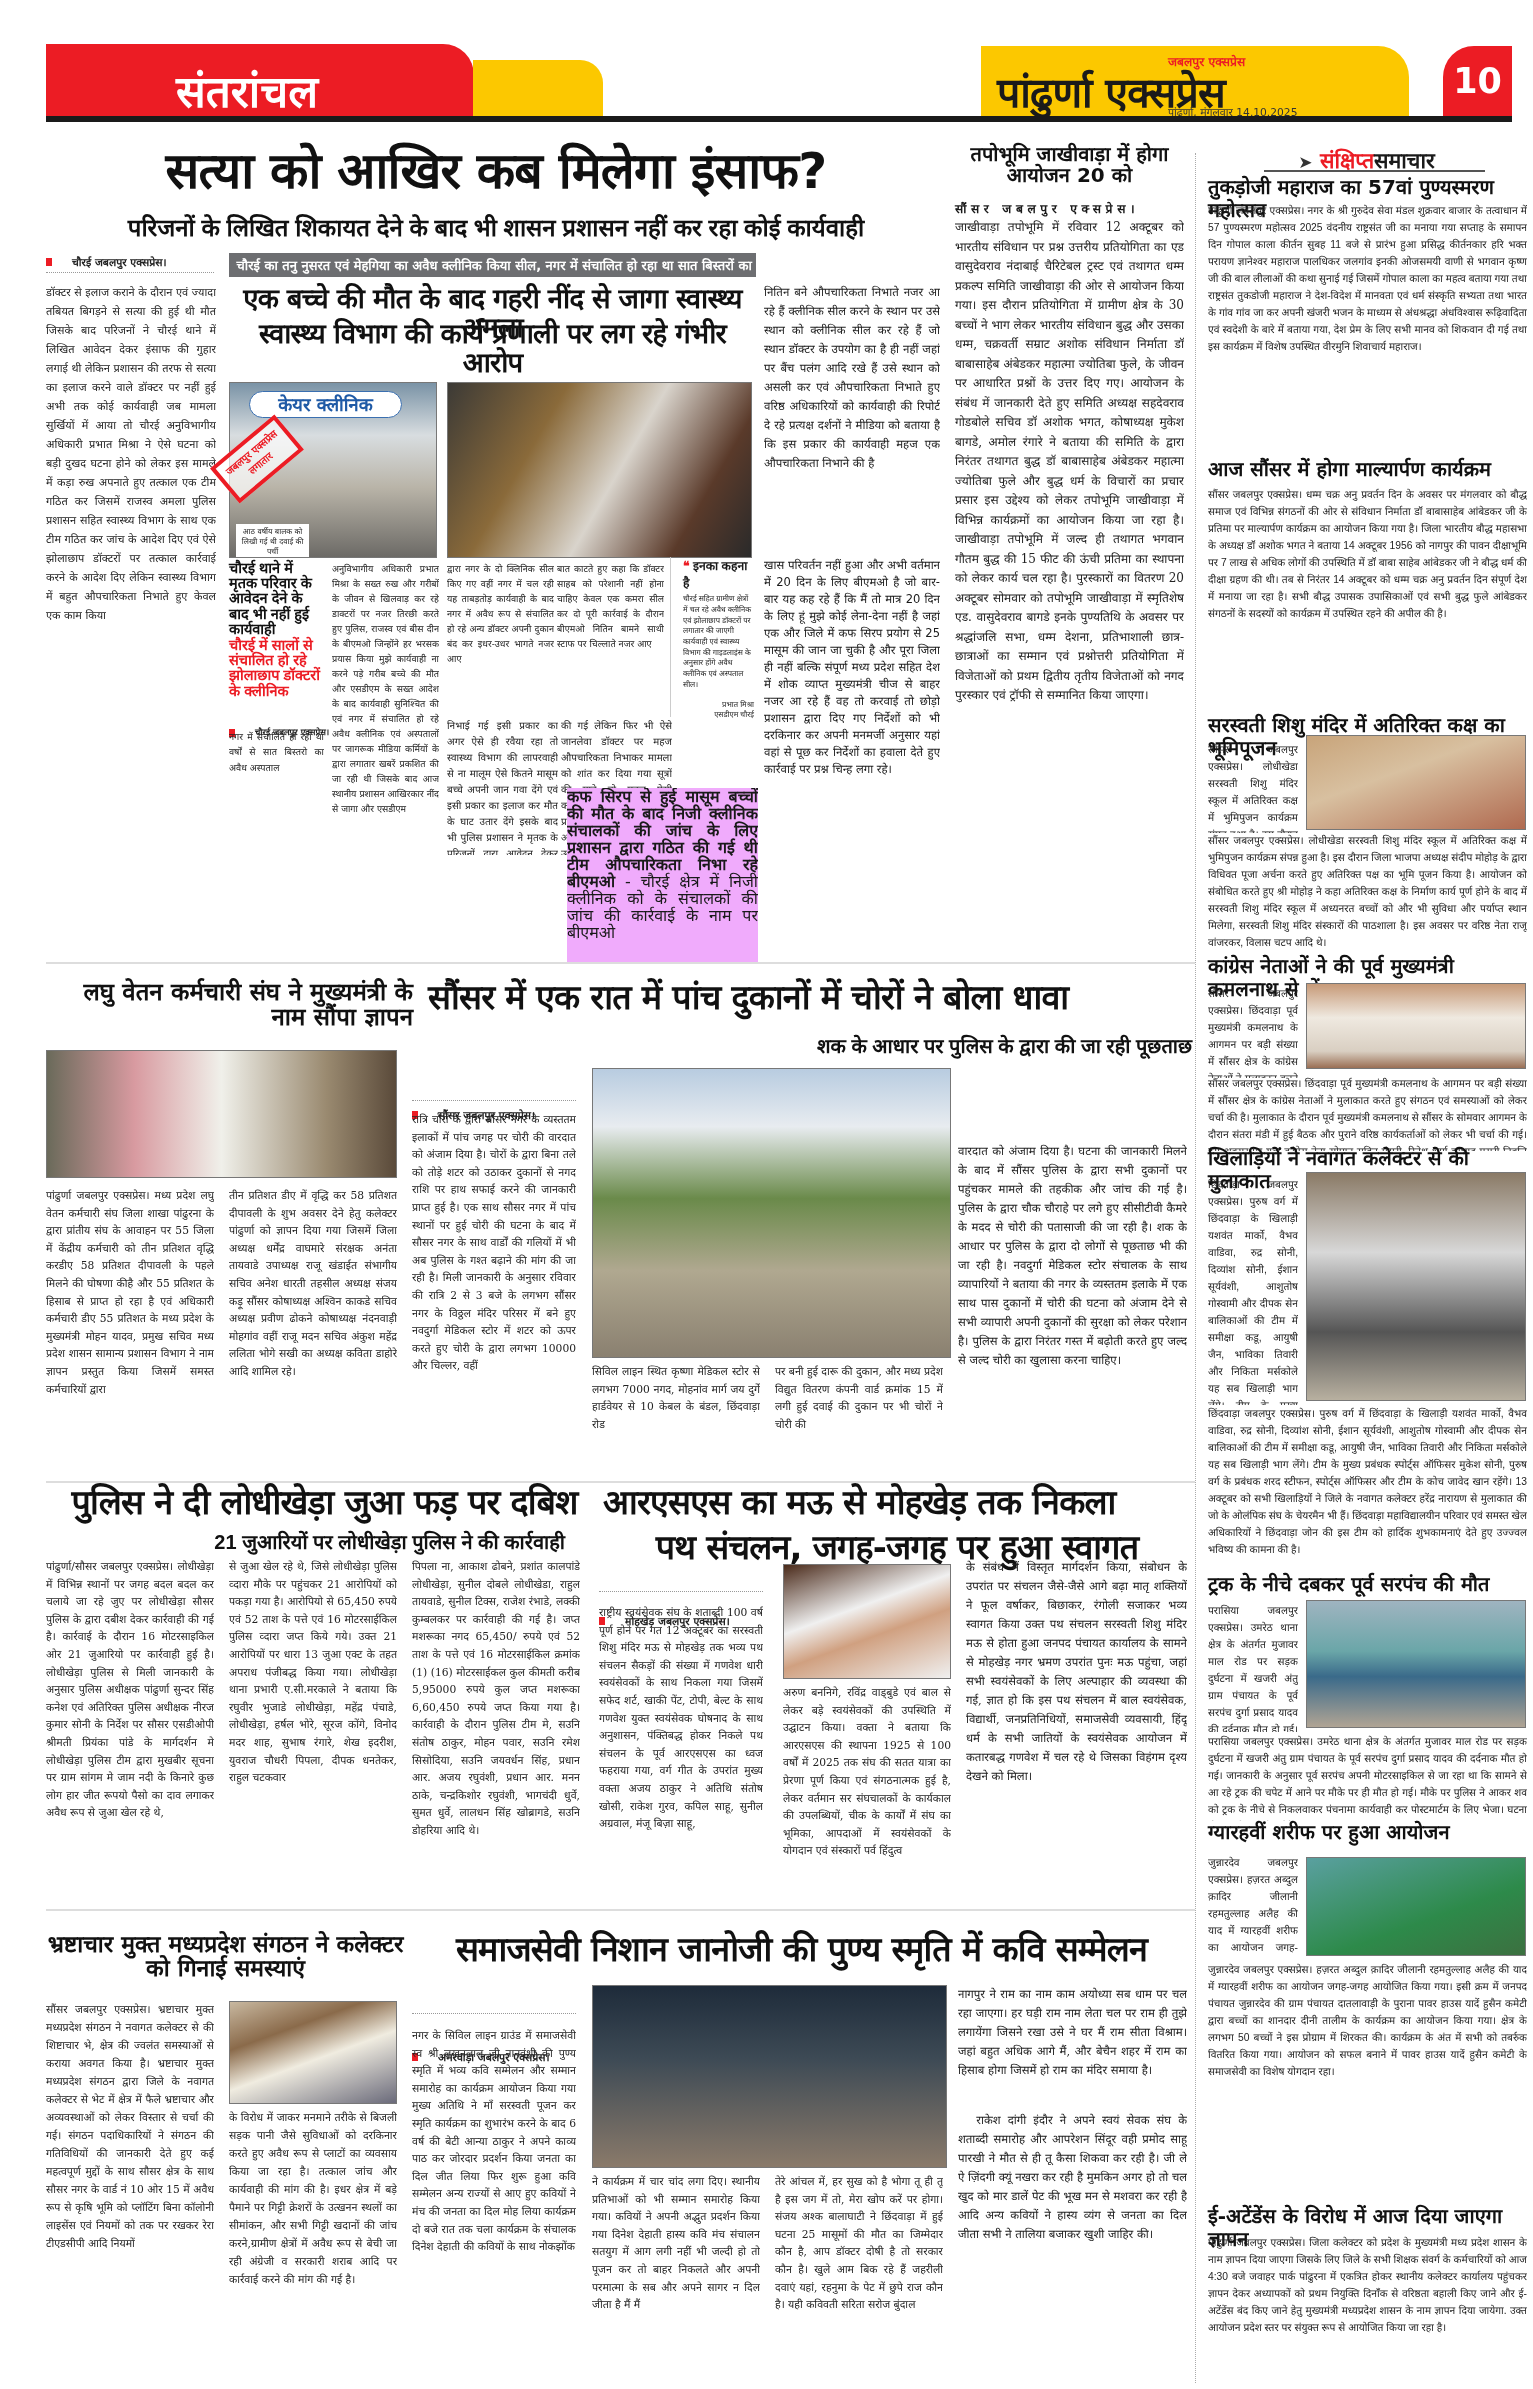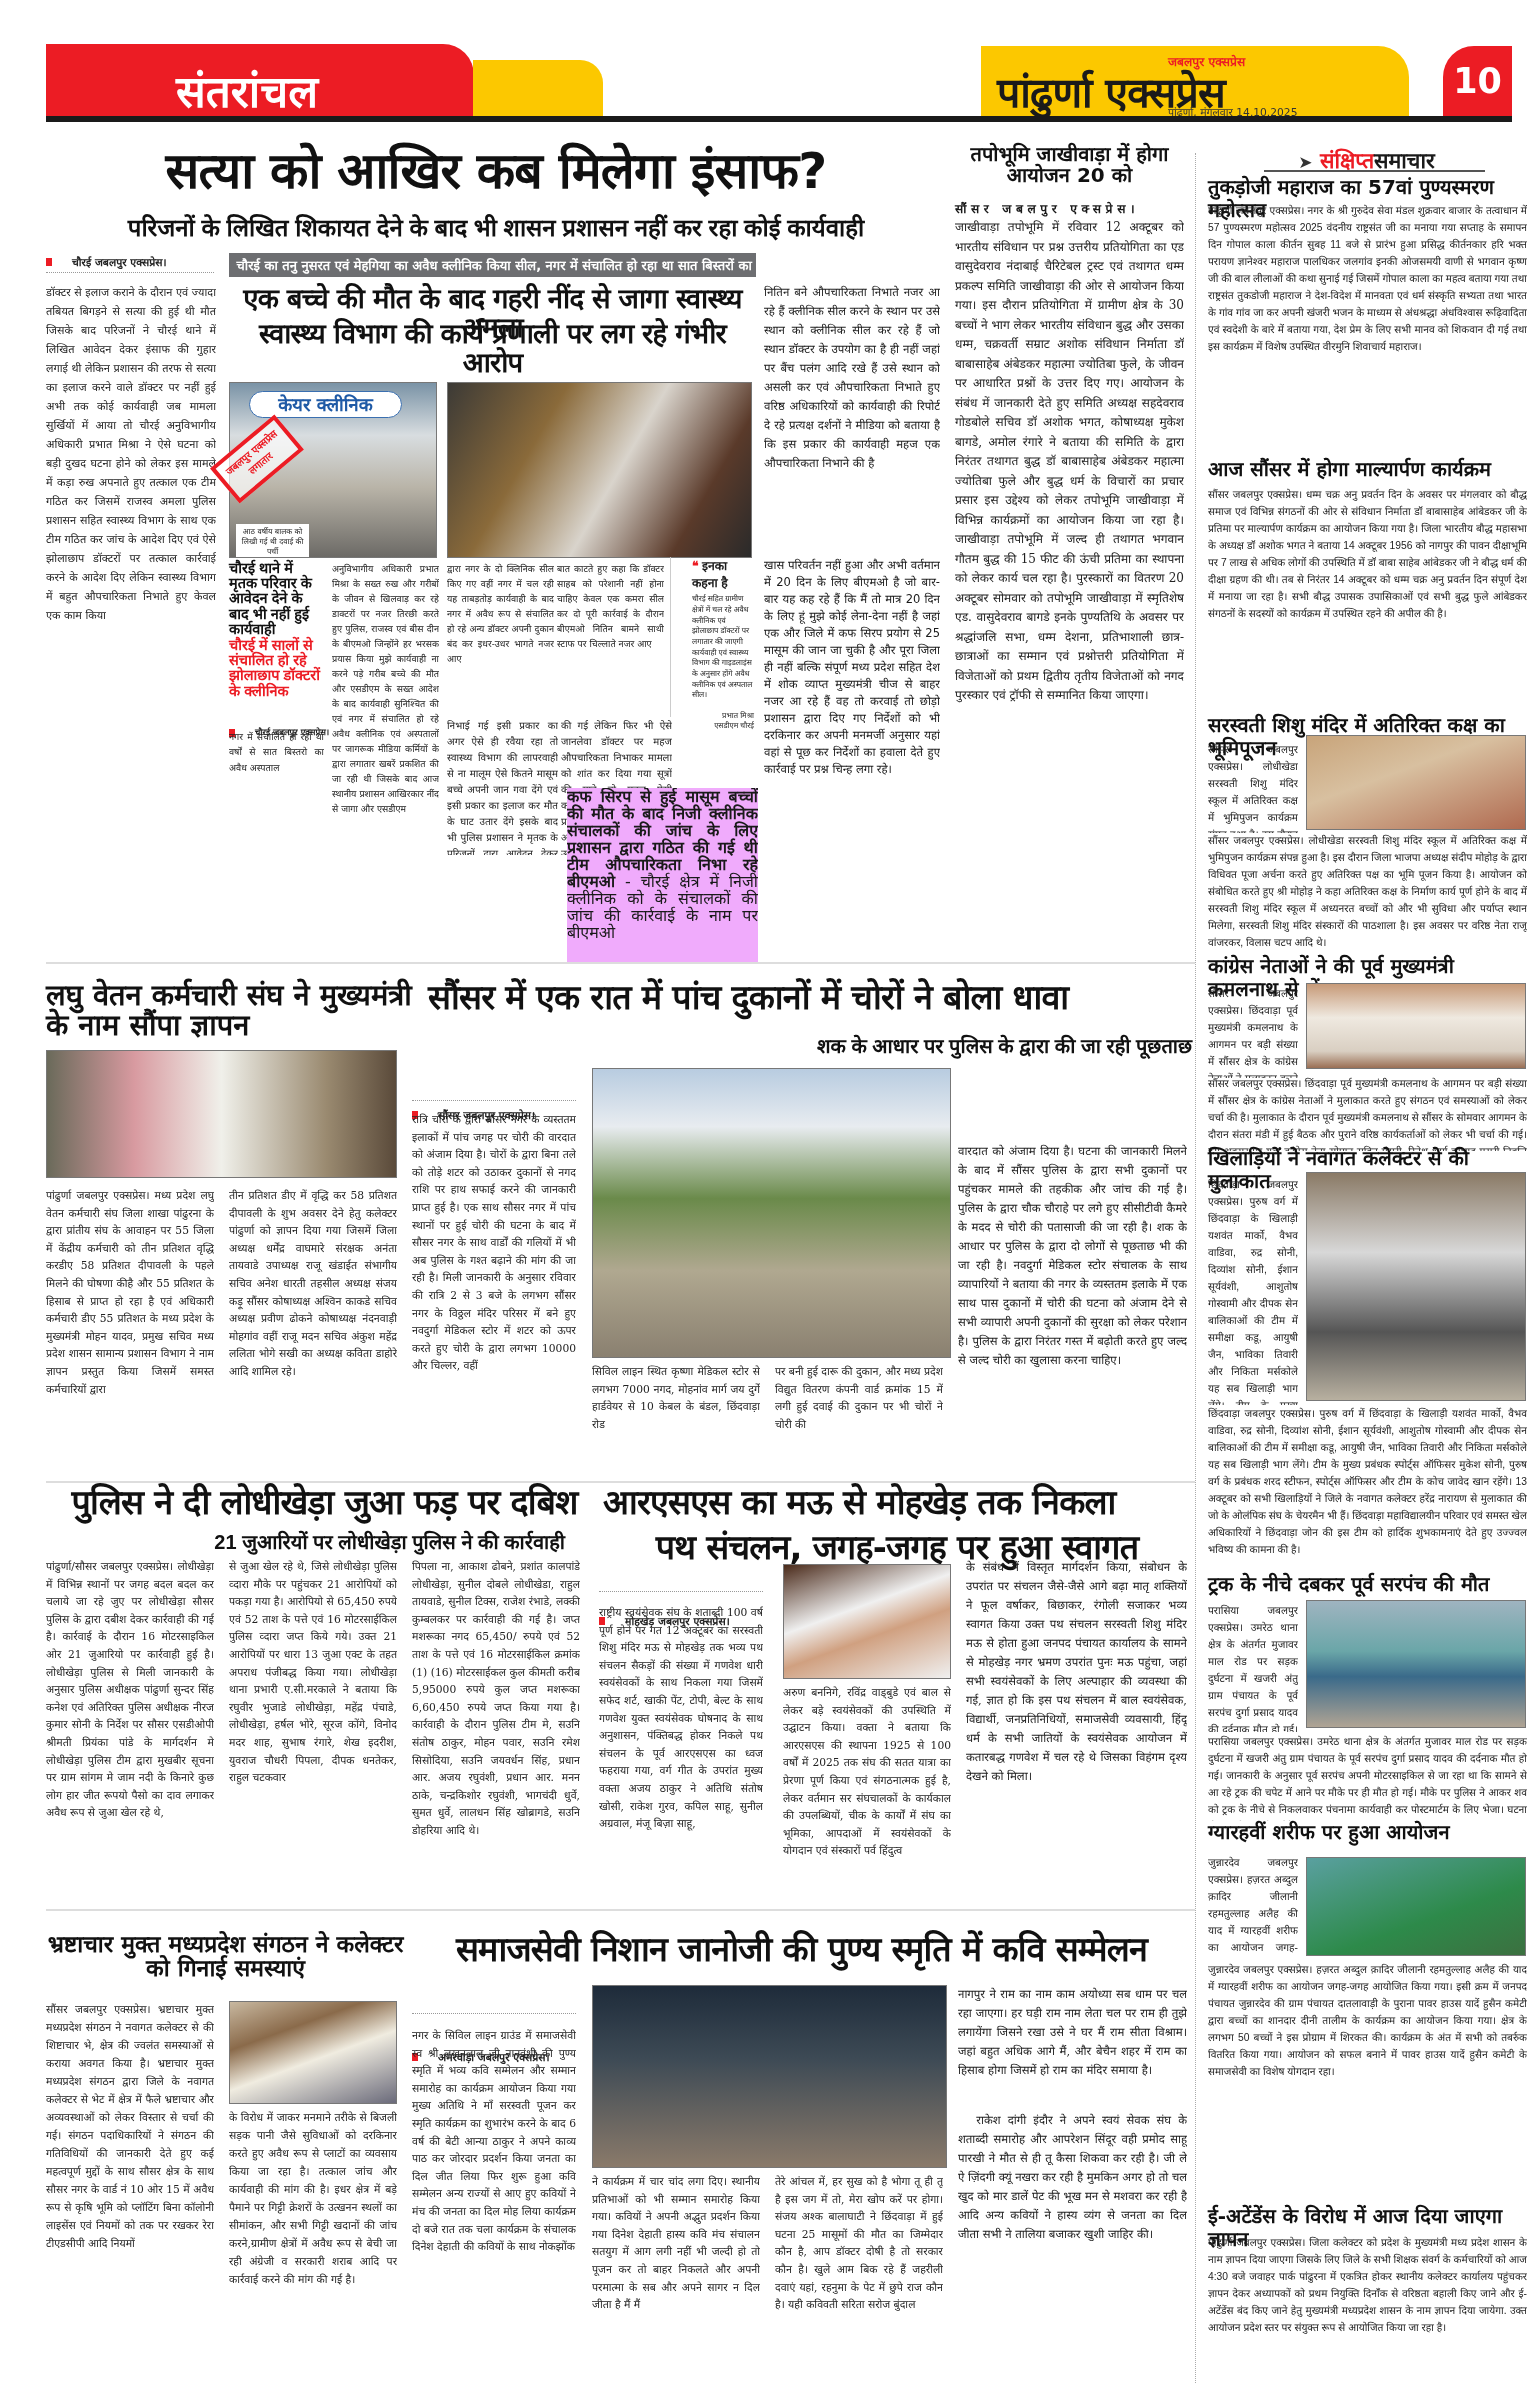--- a/index.html
+++ b/index.html
@@ -66,21 +66,21 @@
 
 <div class="abs hl cond" style="left:229px;top:561px;width:95px;font-size:14.5px;letter-spacing:0">चौरई थाने में मृतक परिवार के आवेदन देने के बाद भी नहीं हुई कार्यवाही</div>
 <div class="abs hl cond red" style="left:229px;top:638px;width:95px;font-size:14.5px;letter-spacing:0">चौरई में सालों से संचालित हो रहे झोलाछाप डॉक्टरों के क्लीनिक</div>
 <div class="abs dateline" style="left:229px;top:712px;width:107px;font-size:8.4px">चौरई जबलपुर एक्सप्रेस।</div>
 <div class="abs body" style="left:229px;top:729px;width:95px;font-size:9.2px;line-height:15.3px;height:137px;overflow:hidden">नगर में संचालित हो रहा था वर्षों से सात बिस्तरो का अवैध अस्पताल</div>
 
 <div class="abs body" style="left:332px;top:561px;width:107px;font-size:9.2px;line-height:15px;height:305px;overflow:hidden">अनुविभागीय अधिकारी प्रभात मिश्रा के सख्त रुख और गरीबों के जीवन से खिलवाड़ कर रहे डाक्टरों पर नजर तिरछी करते हुए पुलिस, राजस्व एवं बीस दीन के बीएमओ जिन्होंने हर भरसक प्रयास किया मुझे कार्यवाही ना करने पड़े गरीब बच्चे की मौत और एसडीएम के सख्त आदेश के बाद कार्यवाही सुनिश्चित की एवं नगर में संचालित हो रहे अवैध क्लीनिक एवं अस्पतालों पर जागरूक मीडिया कर्मियों के द्वारा लगातार खबरें प्रकशित की जा रही थी जिसके बाद आज स्थानीय प्रशासन आखिरकार नींद से जागा और एसडीएम</div>
 <div class="abs body" style="left:447px;top:561px;width:107px;font-size:9.2px;line-height:15px;height:153px;overflow:hidden">द्वारा नगर के दो क्लिनिक सील किए गए वहीं नगर में चल रही यह ताबड़तोड़ कार्यवाही के बाद नगर में अवैध रूप से संचालित हो रहे अन्य डॉक्टर अपनी दुकान बंद कर इधर-उधर भागते नजर आए</div>
 <div class="abs body" style="left:557px;top:561px;width:107px;font-size:9.2px;line-height:15px;height:153px;overflow:hidden">बात काटते हुए कहा कि डॉक्टर साहब को परेशानी नहीं होना चाहिए केवल एक कमरा सील कर दो पूरी कार्रवाई के दौरान बीएमओ नितिन बामने साथी स्टाफ पर चिल्लाते नजर आए</div>
 
-<div class="abs" style="left:670px;top:557px;width:84px;height:160px;border-left:0.8px solid #ccc;padding-left:21px">
+<div class="abs" style="left:670px;top:557px;width:84px;height:160px;border-left:0.8px solid #ccc;padding-left:12px">
   <div style="font-size:12.2px;font-weight:bold" class="cond"><span class="red">❝</span> <span>इनका कहना है</span></div>
   <div class="cond" style="font-size:7.6px;line-height:10.7px;margin-top:3.1px">चौरई सहित ग्रामीण क्षेत्रों में चल रहे अवैध क्लीनिक एवं झोलाछाप डॉक्टरों पर लगातार की जाएगी कार्यवाही एवं स्वास्थ्य विभाग की गाइडलाइंस के अनुसार होंगे अवैध क्लीनिक एवं अस्पताल सील।</div>
   <div class="cond" style="font-size:7.6px;text-align:right;margin-top:9px">प्रभात मिश्रा</div>
   <div class="cond" style="font-size:7.6px;text-align:right">एसडीएम चौरई</div>
 </div>
 
 <div class="abs body" style="left:447px;top:718px;width:111px;font-size:10px;line-height:16px;height:137px;overflow:hidden">निभाई गई इसी प्रकार का अगर ऐसे ही रवैया रहा तो स्वास्थ्य विभाग की लापरवाही से ना मालूम ऐसे कितने मासूम बच्चे अपनी जान गवा देंगे एवं इसी प्रकार का इलाज कर मौत के घाट उतार देंगे इसके बाद भी पुलिस प्रशासन ने मृतक के परिजनों द्वारा आवेदन देकर शिकायत नाम जद शिकायत</div>
 <div class="abs body" style="left:561px;top:718px;width:111px;font-size:10px;line-height:16px;height:137px;overflow:hidden">की गई लेकिन फिर भी ऐसे जानलेवा डॉक्टर पर महज औपचारिकता निभाकर मामला को शांत कर दिया गया सूत्रों की माने तो महज ऐसी कार्यवाही से पुलिस प्रशासन पर प्रश्न चिन्ह खड़े हो रहे हैं एवं आम जनता को प्रशासन के ऊपर से विश्वास टूटे जा रहा है।</div>
 <div class="abs body" style="left:561px;top:859px;width:111px;font-size:10px;line-height:16px;height:0;overflow:hidden"></div>
 
@@ -162,21 +162,21 @@
 
 <div class="abs sidehl" style="left:1208px;top:1821px;width:321px">ग्यारहवीं शरीफ पर हुआ आयोजन</div>
 <div class="abs sidebody" style="left:1208px;top:1854px;width:90px;height:99px;overflow:hidden">जुन्नारदेव जबलपुर एक्सप्रेस। हज़रत अब्दुल क़ादिर जीलानी रहमतुल्लाह अलैह की याद में ग्यारहवीं शरीफ का आयोजन जगह-जगह आयोजित किया गया। इसी क्रम में जनपद पंचायत जुन्नारदेव की ग्राम पंचायत दातलावाड़ी के पुराना पावर हाउस यादें हुसैन कमेटी द्वारा बच्चों का शानदार दीनी तालीम के कार्यक्रम का आयोजन किया गया। क्षेत्र के लगभग 50 बच्चों ने इस प्रोग्राम में शिरकत की। कार्यक्रम के अंत में सभी को तबर्रुक वितरित किया गया। आयोजन को सफल बनाने में पावर हाउस यादें हुसैन कमेटी के समाजसेवी का विशेष योगदान रहा।</div>
 <div class="abs photo photo-green" style="left:1306px;top:1857px;width:220px;height:99px"></div>
 <div class="abs sidebody" style="left:1208px;top:1961px;width:319px;height:229px;overflow:hidden">जुन्नारदेव जबलपुर एक्सप्रेस। हज़रत अब्दुल क़ादिर जीलानी रहमतुल्लाह अलैह की याद में ग्यारहवीं शरीफ का आयोजन जगह-जगह आयोजित किया गया। इसी क्रम में जनपद पंचायत जुन्नारदेव की ग्राम पंचायत दातलावाड़ी के पुराना पावर हाउस यादें हुसैन कमेटी द्वारा बच्चों का शानदार दीनी तालीम के कार्यक्रम का आयोजन किया गया। क्षेत्र के लगभग 50 बच्चों ने इस प्रोग्राम में शिरकत की। कार्यक्रम के अंत में सभी को तबर्रुक वितरित किया गया। आयोजन को सफल बनाने में पावर हाउस यादें हुसैन कमेटी के समाजसेवी का विशेष योगदान रहा।</div>
 
 <div class="abs sidehl" style="left:1208px;top:2205px;width:321px">ई-अटेंडेंस के विरोध में आज दिया जाएगा ज्ञापन</div>
 <div class="abs sidebody" style="left:1208px;top:2234px;width:319px;height:115px;overflow:hidden">पांढुर्णा जबलपुर एक्सप्रेस। जिला कलेक्टर को प्रदेश के मुख्यमंत्री मध्य प्रदेश शासन के नाम ज्ञापन दिया जाएगा जिसके लिए जिले के सभी शिक्षक संवर्ग के कर्मचारियों को आज 4:30 बजे जवाहर पार्क पांढुरना में एकत्रित होकर स्थानीय कलेक्टर कार्यालय पहुंचकर ज्ञापन देकर अध्यापकों को प्रथम नियुक्ति दिनाँक से वरिष्ठता बहाली किए जाने और ई-अटेंडेंस बंद किए जाने हेतु मुख्यमंत्री मध्यप्रदेश शासन के नाम ज्ञापन दिया जायेगा. उक्त आयोजन प्रदेश स्तर पर संयुक्त रूप से आयोजित किया जा रहा है।</div>
 
 <div class="abs" style="left:46px;top:962px;width:1149px;height:1.5px;background:#ddd"></div>
-<div class="abs hl" style="left:46px;top:980px;width:367px;font-size:29px;text-align:left;letter-spacing:0">लघु वेतन कर्मचारी संघ ने मुख्यमंत्री के नाम सौंपा ज्ञापन</div>
+<div class="abs hl" style="left:46px;top:980px;width:367px;font-size:24px;text-align:right;letter-spacing:0">लघु वेतन कर्मचारी संघ ने मुख्यमंत्री के नाम सौंपा ज्ञापन</div>
 <div class="abs photo" style="left:46px;top:1050px;width:351px;height:128px;background:linear-gradient(90deg,#6a6a5a,#d89aa0 25%,#f0f0ea 50%,#9a8a70 80%,#5a4a3a)"></div>
 <div class="abs body" style="left:46px;top:1187px;width:168px;height:290px;overflow:hidden;font-size:10.7px;line-height:17.6px">पांढुर्णा जबलपुर एक्सप्रेस। मध्य प्रदेश लघु वेतन कर्मचारी संघ जिला शाखा पांढुरना के द्वारा प्रांतीय संघ के आवाहन पर 55 जिला में केंद्रीय कर्मचारी को तीन प्रतिशत वृद्धि करडीए 58 प्रतिशत दीपावली के पहले मिलने की घोषणा कीहै और 55 प्रतिशत के हिसाब से प्राप्त हो रहा है एवं अधिकारी कर्मचारी डीए 55 प्रतिशत के मध्य प्रदेश के मुख्यमंत्री मोहन यादव, प्रमुख सचिव मध्य प्रदेश शासन सामान्य प्रशासन विभाग ने नाम ज्ञापन प्रस्तुत किया जिसमें समस्त कर्मचारियों द्वारा</div>
 <div class="abs body" style="left:229px;top:1187px;width:168px;height:290px;overflow:hidden;font-size:10.7px;line-height:17.6px">तीन प्रतिशत डीए में वृद्धि कर 58 प्रतिशत दीपावली के शुभ अवसर देने हेतु कलेक्टर पांढुर्णा को ज्ञापन दिया गया जिसमें जिला अध्यक्ष धर्मेंद्र वाघमारे संरक्षक अनंता तायवाडे उपाध्यक्ष राजू खंडाईत संभागीय सचिव अनेश धारती तहसील अध्यक्ष संजय कड़ू सौंसर कोषाध्यक्ष अश्विन काकडे सचिव अध्यक्ष प्रवीण ढोकने कोषाध्यक्ष नंदनवाड़ी मोहगांव वहीं राजू मदन सचिव अंकुश महेंद्र ललिता भोगे सखी का अध्यक्ष कविता डाहोरे आदि शामिल रहे।</div>
 
 <div class="abs hl" style="left:428px;top:980px;width:764px;font-size:34px;">सौंसर में एक रात में पांच दुकानों में चोरों ने बोला धावा</div>
 <div class="abs sub cond" style="left:535px;top:1035px;width:657px;font-size:20px;text-align:right;font-weight:bold">शक के आधार पर पुलिस के द्वारा की जा रही पूछताछ</div>
 <div class="abs dateline" style="left:412px;top:1083px;width:168px">सौंसर जबलपुर एक्सप्रेस।</div>
 <div class="abs dotrule" style="left:412px;top:1100px;width:164px"></div>
 <div class="abs body" style="left:412px;top:1111px;width:164px;height:367px;overflow:hidden;font-size:10.7px;line-height:17.6px">रात्रि चोरों के द्वारा सौंसर नगर के व्यस्ततम इलाकों में पांच जगह पर चोरी की वारदात को अंजाम दिया है। चोरों के द्वारा बिना तले को तोड़े शटर को उठाकर दुकानों से नगद राशि पर हाथ सफाई करने की जानकारी प्राप्त हुई है। एक साथ सौसर नगर में पांच स्थानों पर हुई चोरी की घटना के बाद में सौसर नगर के साथ वार्डों की गलियों में भी अब पुलिस के गश्त बढ़ाने की मांग की जा रही है। मिली जानकारी के अनुसार रविवार की रात्रि 2 से 3 बजे के लगभग सौंसर नगर के विठ्ठल मंदिर परिसर में बने हुए नवदुर्गा मेडिकल स्टोर में शटर को ऊपर करते हुए चोरी के द्वारा लगभग 10000 और चिल्लर, वहीं</div>
 <div class="abs photo" style="left:592px;top:1068px;width:359px;height:290px;background:linear-gradient(180deg,#b8cce0 0%,#e8ecf0 20%,#6a8a4a 45%,#b0a890 70%,#8a8070 100%)"></div>

